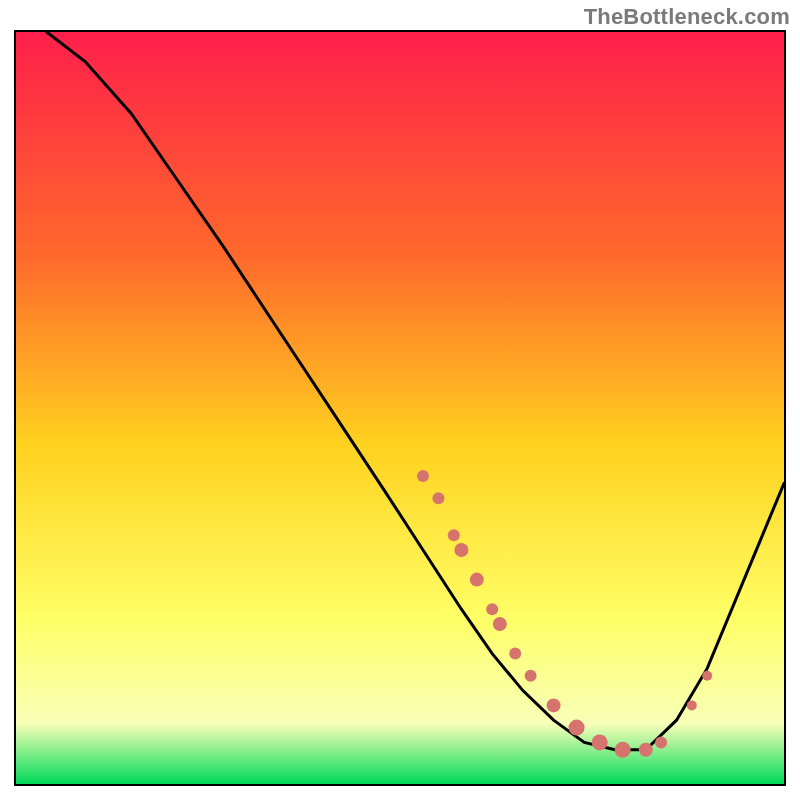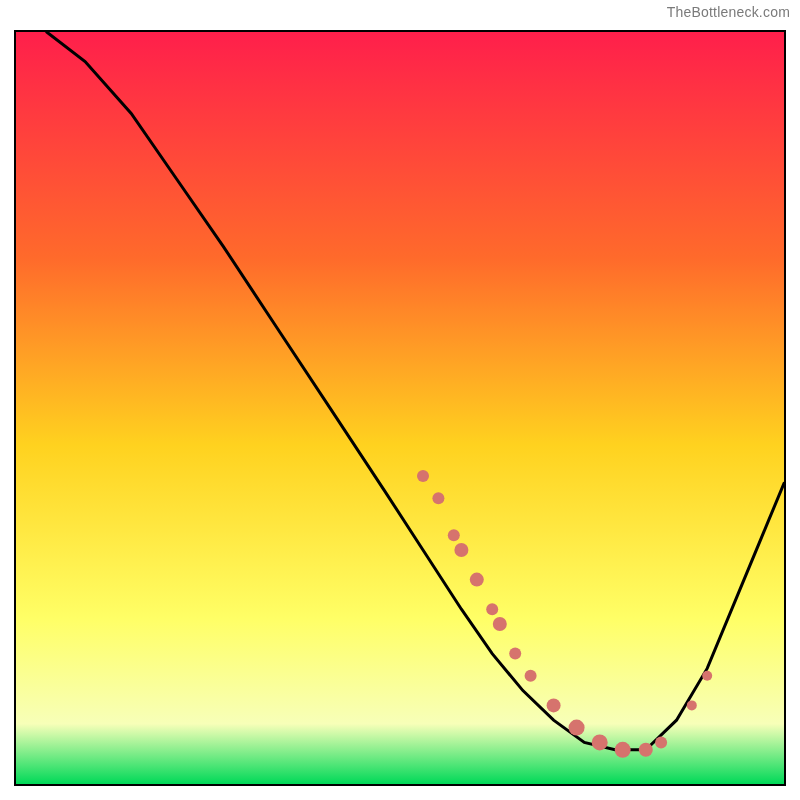--- a/index.html
+++ b/index.html
@@ -13,22 +13,22 @@
   .outer {
     position: relative;
     width: 800px;
     height: 800px;
   }
   .watermark {
     position: absolute;
     top: 4px;
     right: 10px;
     font-family: Arial, Helvetica, sans-serif;
-    font-size: 14px;
-    font-weight: normal;
+    font-size: 22px;
+    font-weight: bold;
     color: #7a7a7a;
     letter-spacing: 0.2px;
     z-index: 10;
   }
   .plot-frame {
     position: absolute;
     left: 14px;
     top: 30px;
     width: 772px;
     height: 756px;

